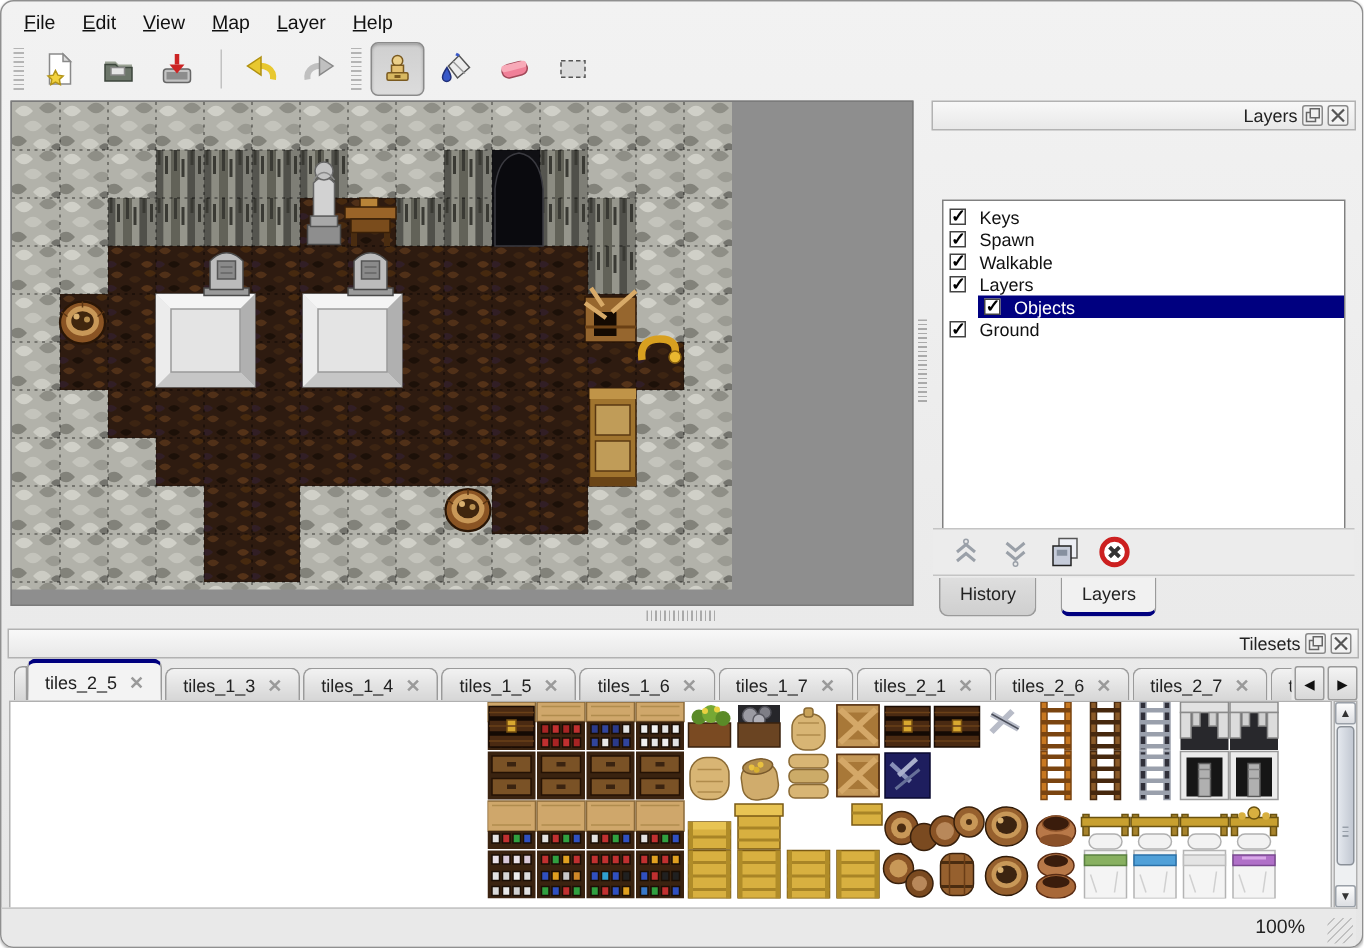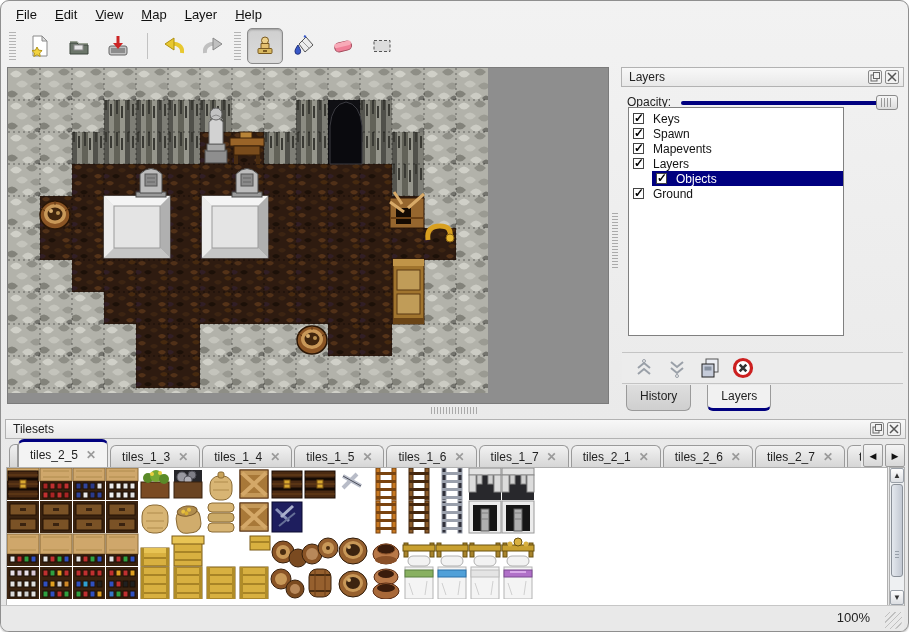--- a/index.html
+++ b/index.html
@@ -22,39 +22,39 @@
   
   .map-view{position:absolute;left:6px;top:66px;width:602px;height:337px;box-sizing:border-box;
     background:#8e8e8e;border:1px solid #7b7b7b;overflow:hidden;}
   
   .vsplit{position:absolute;left:610px;top:66px;width:9px;height:337px;}
   .vsplit .grip{position:absolute;left:1px;top:146px;width:6px;height:56px;
     background:repeating-linear-gradient(180deg,#aaa 0 1px,transparent 1px 3px);}
   .hsplit{position:absolute;left:430px;top:406px;width:46px;height:7px;
     background:repeating-linear-gradient(90deg,#aaa 0 1px,transparent 1px 3px);}
   
-  .dock{position:absolute;background:#ececec;}
+  .dock{position:absolute;background:#ececec;text-align:right;}
   .dock-header{position:absolute;left:0;top:0;right:0;height:20px;box-sizing:border-box;
     background:linear-gradient(#f8f8f8,#e8e8e8);border:1px solid #b2b2b2;
     display:flex;align-items:center;padding:0 4px;}
   .dock-title{flex:1;font-size:12px;color:#222;padding-left:3px;}
   .hd-btn{width:14px;height:14px;box-sizing:border-box;border:1px solid #8a8a8a;border-radius:2px;
     background:#f2f2f2;display:flex;align-items:center;justify-content:center;margin-left:3px;}
   
   .layers-dock{left:620px;top:66px;width:283px;height:346px;background:transparent;}
   .opacity-row{position:absolute;left:6px;top:26px;right:6px;height:18px;display:flex;align-items:center;}
   .opacity-label{font-size:12px;color:#222;}
   .slider{position:relative;flex:1;height:15px;margin-left:10px;}
   .slider .track{position:absolute;left:0;right:2px;top:6px;height:4px;background:#00007f;border-radius:2px;}
   .slider .handle{position:absolute;right:0;top:0;width:22px;height:15px;box-sizing:border-box;
     border:1px solid #8a8a8a;border-radius:3px;background:linear-gradient(#f6f6f6,#dcdcdc);
     display:flex;align-items:center;justify-content:center;}
   .slider .handle i{display:block;width:12px;height:9px;
     background:repeating-linear-gradient(90deg,#9a9a9a 0 1px,transparent 1px 3px);}
-  .layer-list{position:absolute;left:7px;top:40px;width:216px;height:229px;box-sizing:border-box;
+  .layer-list{position:absolute;left:7px;top:66px;width:269px;height:229px;box-sizing:border-box;
     background:#fff;border:1px solid #808080;overflow:hidden;padding-top:3px;}
   .layer-row{height:15px;display:flex;align-items:center;padding-left:4px;font-size:12px;color:#111;}
   .layer-row.selected{background:#000080;color:#fff;margin-left:23px;}
   .cb{width:11px;height:11px;box-sizing:border-box;border:1px solid #444;background:#fff;margin-right:9px;
     position:relative;flex:none;}
   .cb.checked:after{content:"✓";position:absolute;left:0px;top:-3px;font-size:12px;font-weight:bold;color:#000;}
   .layer-tools{position:absolute;left:1px;right:1px;top:285px;height:30px;border-top:1px solid #c4c4c4;
     border-bottom:1px solid #c4c4c4;background:#ececec;display:flex;align-items:center;padding-left:10px;gap:9px;}
   .lt-btn{width:24px;height:24px;display:flex;align-items:center;justify-content:center;}
   .dock-tabs{position:absolute;left:5px;top:318px;height:26px;display:flex;}
@@ -470,41 +470,32 @@
             <rect x="1" y="3" width="6" height="6" fill="none" stroke="#666"></rect>
             <rect x="3.5" y="0.5" width="6" height="6" fill="#f0f0f0" stroke="#666"></rect>
           </svg>
       </span>
       <span class="hd-btn">
         <svg width="10" height="10">
             <path d="M1 1l8 8M9 1l-8 8" stroke="#555" stroke-width="1.5"></path>
           </svg>
       </span>
     </div>
-    <div class="opacity-row">
-      <span class="opacity-label">Opacity:</span>
-      <div class="slider">
-        <div class="track"></div>
-        <div class="handle">
-            <i></i>
-          </div>
-      </div>
-    </div>
     <div class="layer-list">
         <div class="layer-row">
           <div class="cb checked"></div>
           <span>Keys</span>
         </div>
         <div class="layer-row">
           <div class="cb checked"></div>
           <span>Spawn</span>
         </div>
         <div class="layer-row">
           <div class="cb checked"></div>
-          <span>Mapevents</span>
+          <span>Walkable</span>
         </div>
         <div class="layer-row">
           <div class="cb checked"></div>
           <span>Layers</span>
         </div>
         <div class="layer-row selected">
           <div class="cb checked"></div>
           <span>Objects</span>
         </div>
         <div class="layer-row">

